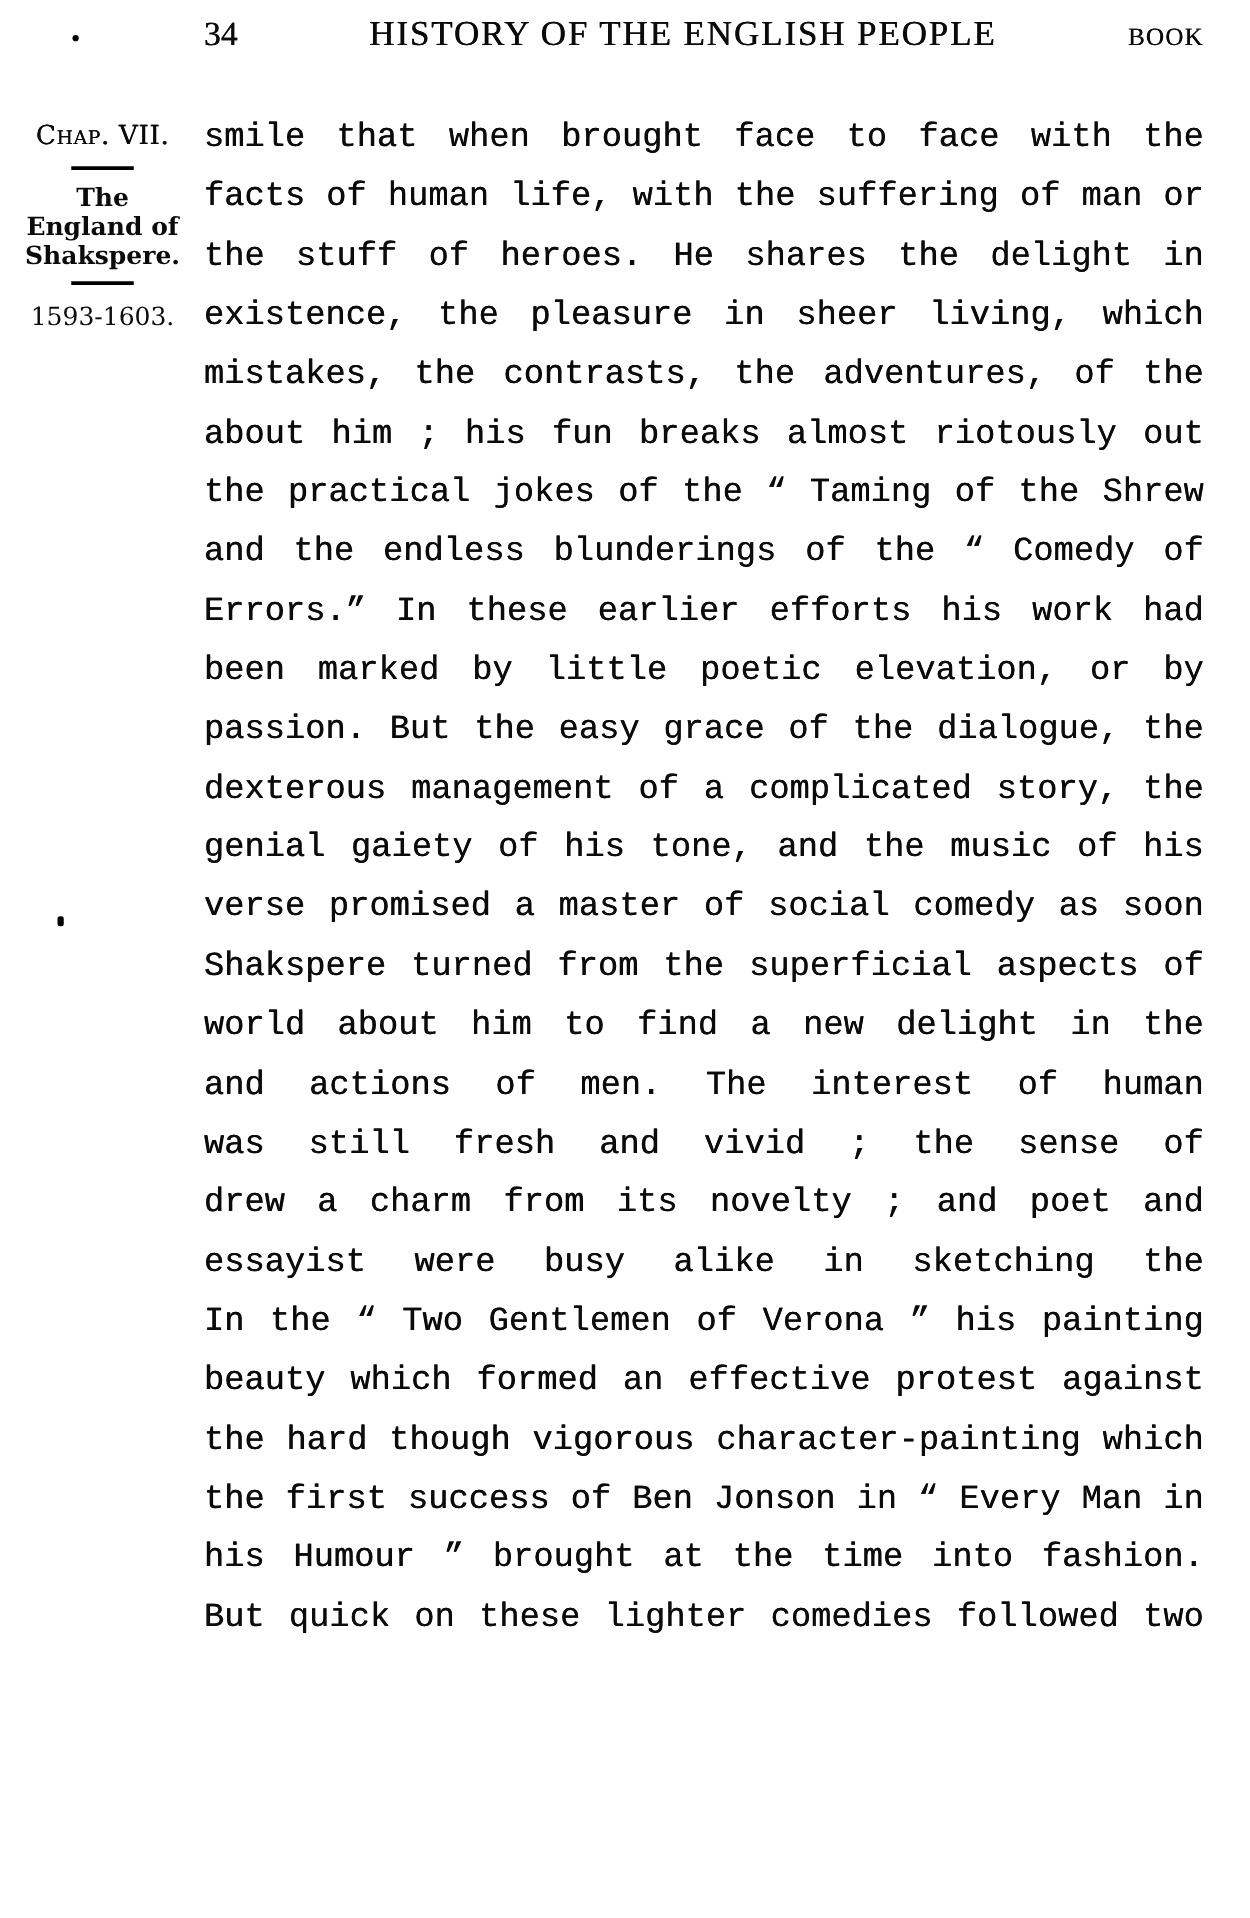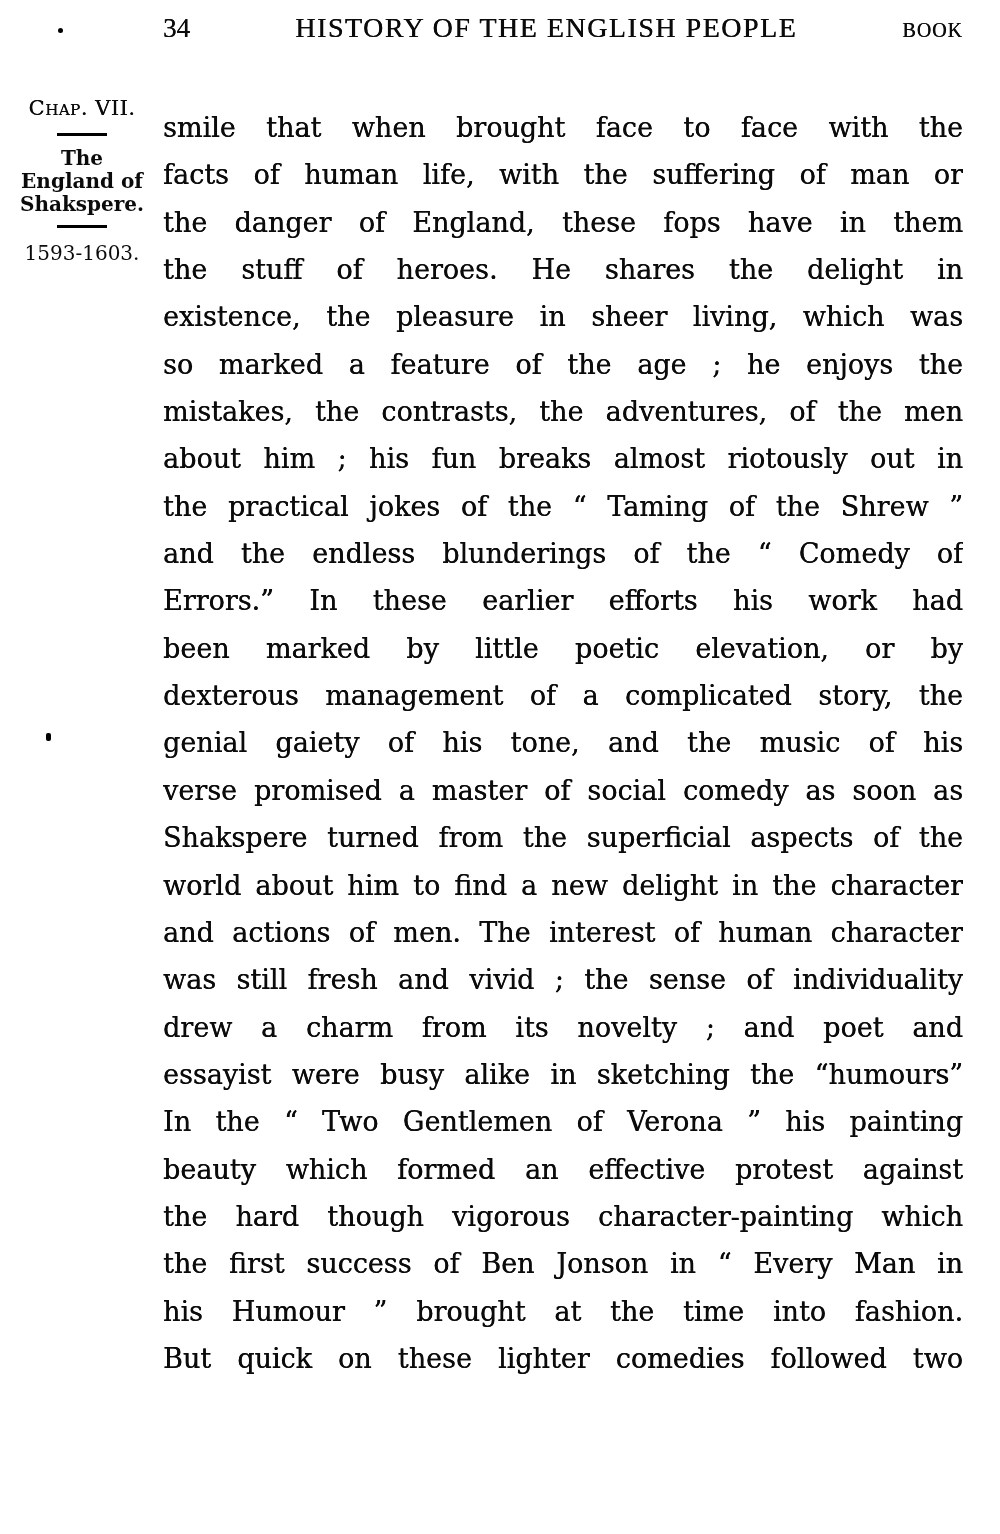--- a/index.html
+++ b/index.html
@@ -59,21 +59,21 @@
   .sidenote-title .sidenote-line { white-space: nowrap; }
   .date-note {
     font-weight: normal; font-size: 20px;
     margin-top: 2px;
     white-space: nowrap;
   }
 
   
   .body-col {
     position: absolute;
-    left: 163px; top: 104px; width: 800px;
+    left: 163px; top: 88px; width: 800px; font-family: Liberation Mono, monospace;
   }
   .body-line {
     font-size: 27px;
     height: 47.35px;
     line-height: 47.35px;
     text-align: justify;
     text-align-last: justify;
     text-shadow: 0.3px 0 0 currentColor;
     overflow: hidden;
   }
@@ -103,30 +103,29 @@
       <div class="sidenote-line">England of</div>
       <div class="sidenote-line">Shakspere.</div>
     </div>
   <div class="sidenote-rule second"></div>
   <div class="date-note">1593-1603.</div>
 </div>
 
 <div class="body-col">
     <div class="body-line">smile that when brought face to face with the</div>
     <div class="body-line">facts of human life, with the suffering of man or</div>
-    <div class="body-line">the danger of England, these fops have in them</div>
     <div class="body-line">the stuff of heroes.  He shares the delight in</div>
     <div class="body-line">existence, the pleasure in sheer living, which was</div>
-    <div class="body-line">so marked a feature of the age ;  he enjoys the</div>
     <div class="body-line">mistakes, the contrasts, the adventures, of the men</div>
     <div class="body-line">about him ;  his fun breaks almost riotously out in</div>
     <div class="body-line">the practical jokes of the “ Taming of the Shrew ”</div>
     <div class="body-line">and the endless blunderings of the “ Comedy of</div>
     <div class="body-line">Errors.”  In these earlier efforts his work had</div>
     <div class="body-line">been marked by little poetic elevation, or by</div>
+    <div class="body-line">passion.  But the easy grace of the dialogue, the</div>
     <div class="body-line">dexterous management of a complicated story, the</div>
     <div class="body-line">genial gaiety of his tone, and the music of his</div>
     <div class="body-line">verse promised a master of social comedy as soon as</div>
     <div class="body-line">Shakspere turned from the superficial aspects of the</div>
     <div class="body-line">world about him to find a new delight in the character</div>
     <div class="body-line">and actions of men.  The interest of human character</div>
     <div class="body-line">was still fresh and vivid ;  the sense of individuality</div>
     <div class="body-line">drew a charm from its novelty ;  and poet and</div>
     <div class="body-line">essayist were busy alike in sketching the “humours”</div>
     <div class="body-line">In the “ Two Gentlemen of Verona ” his painting</div>

